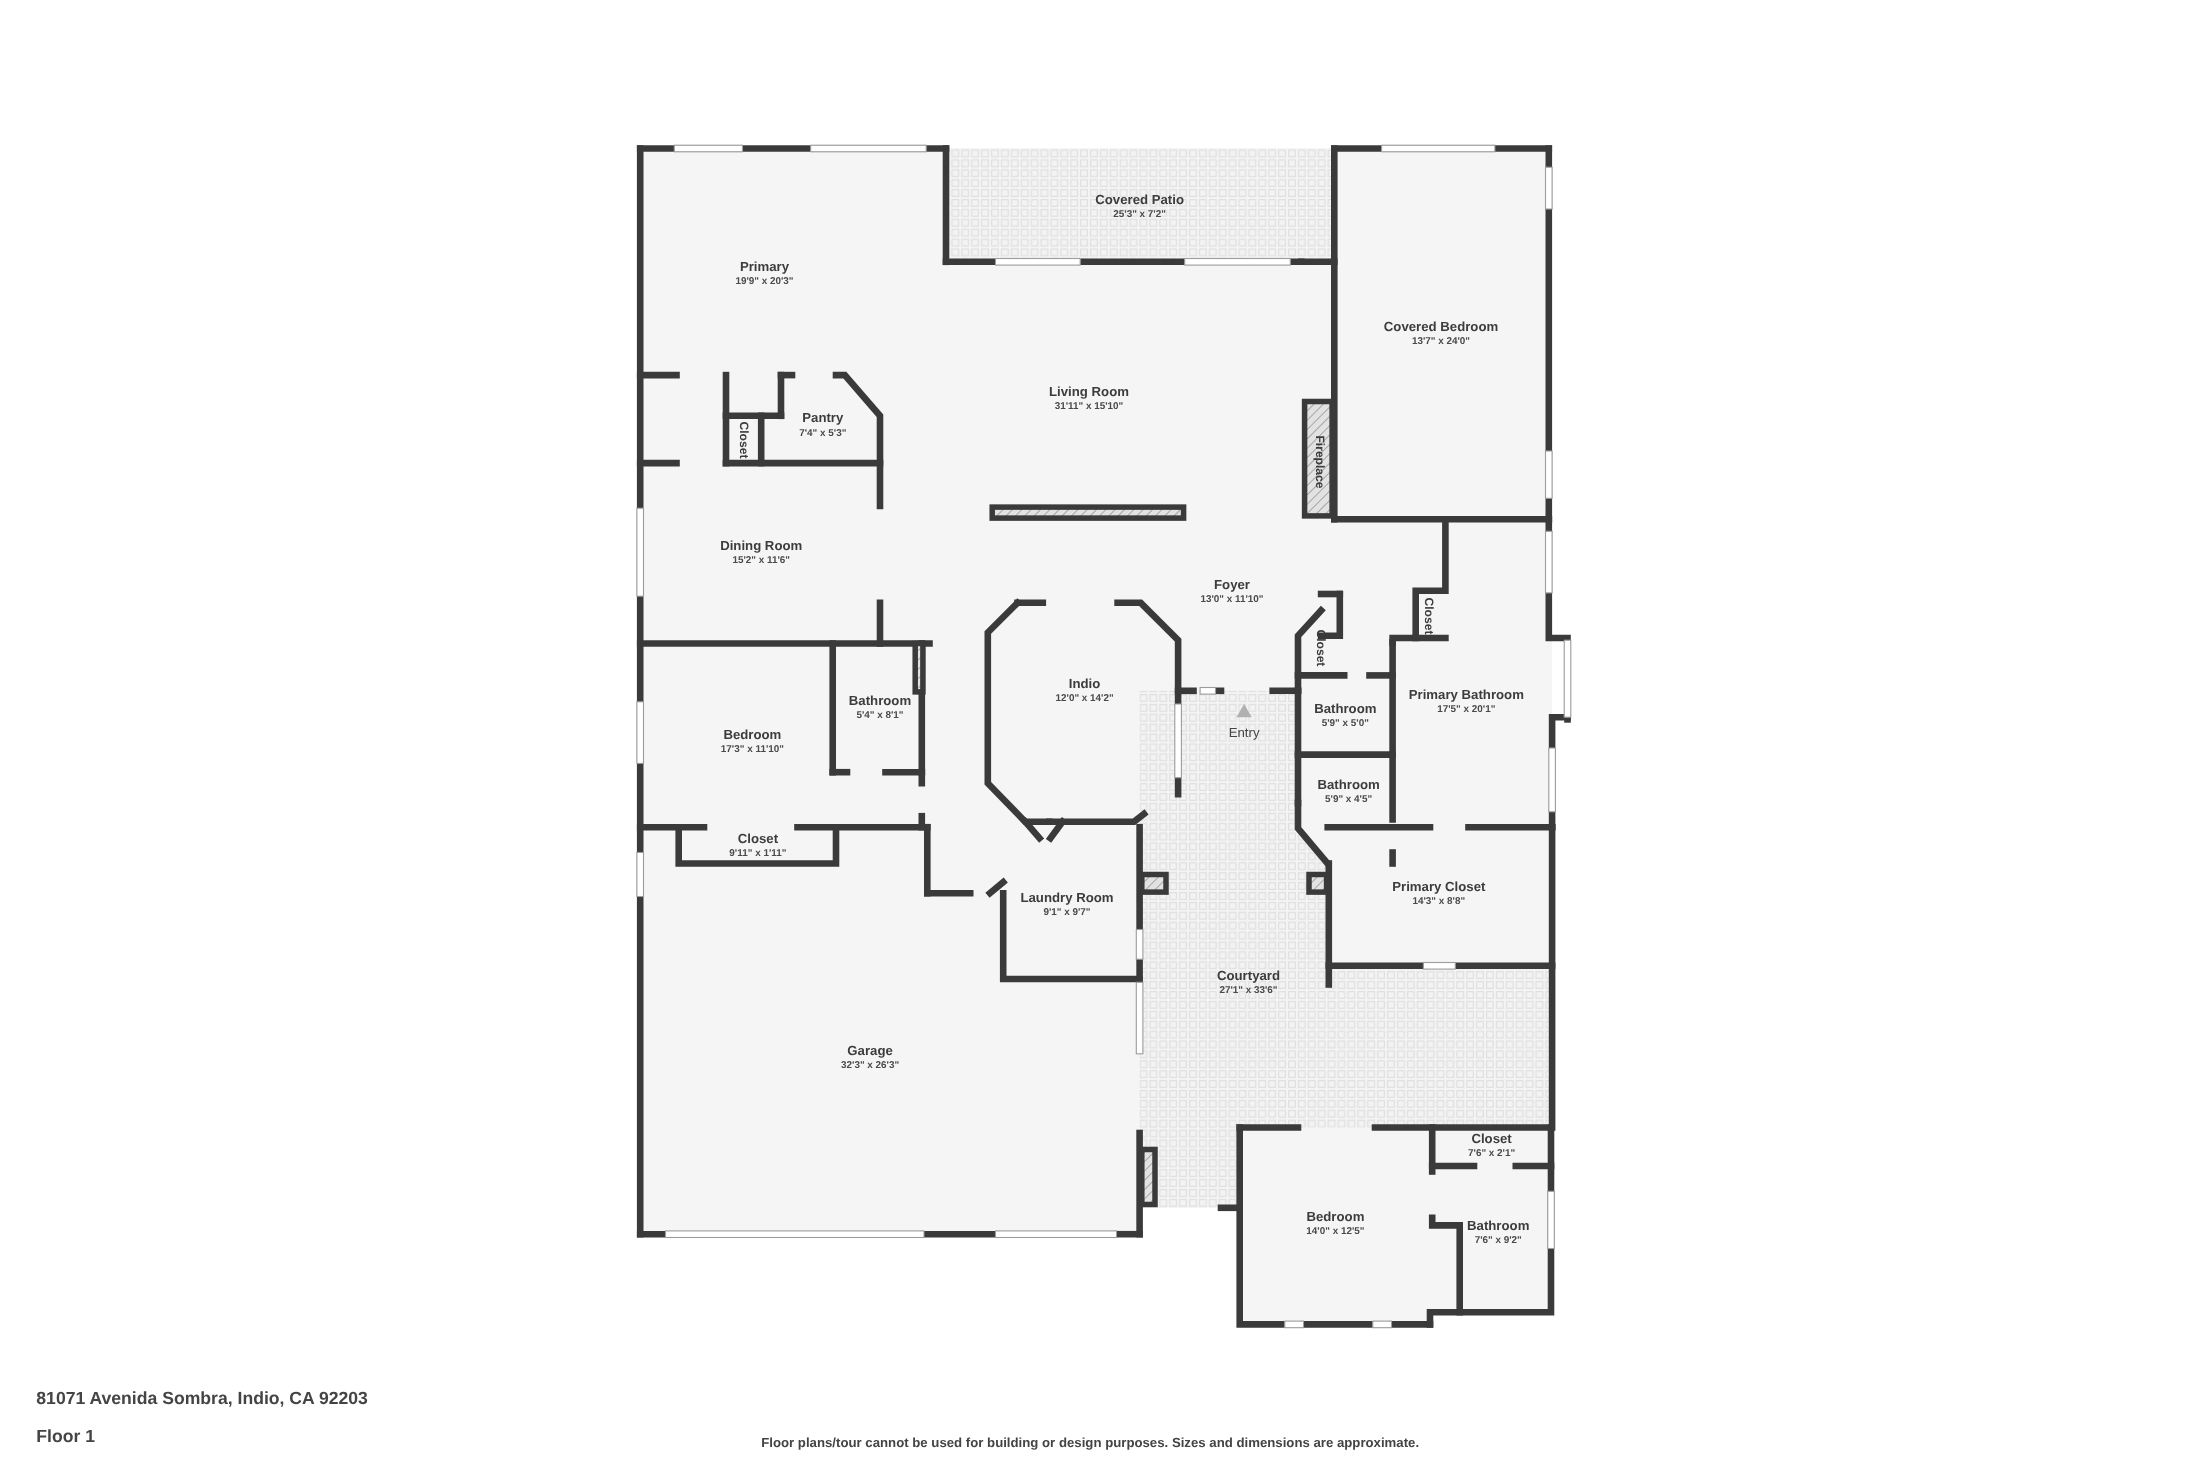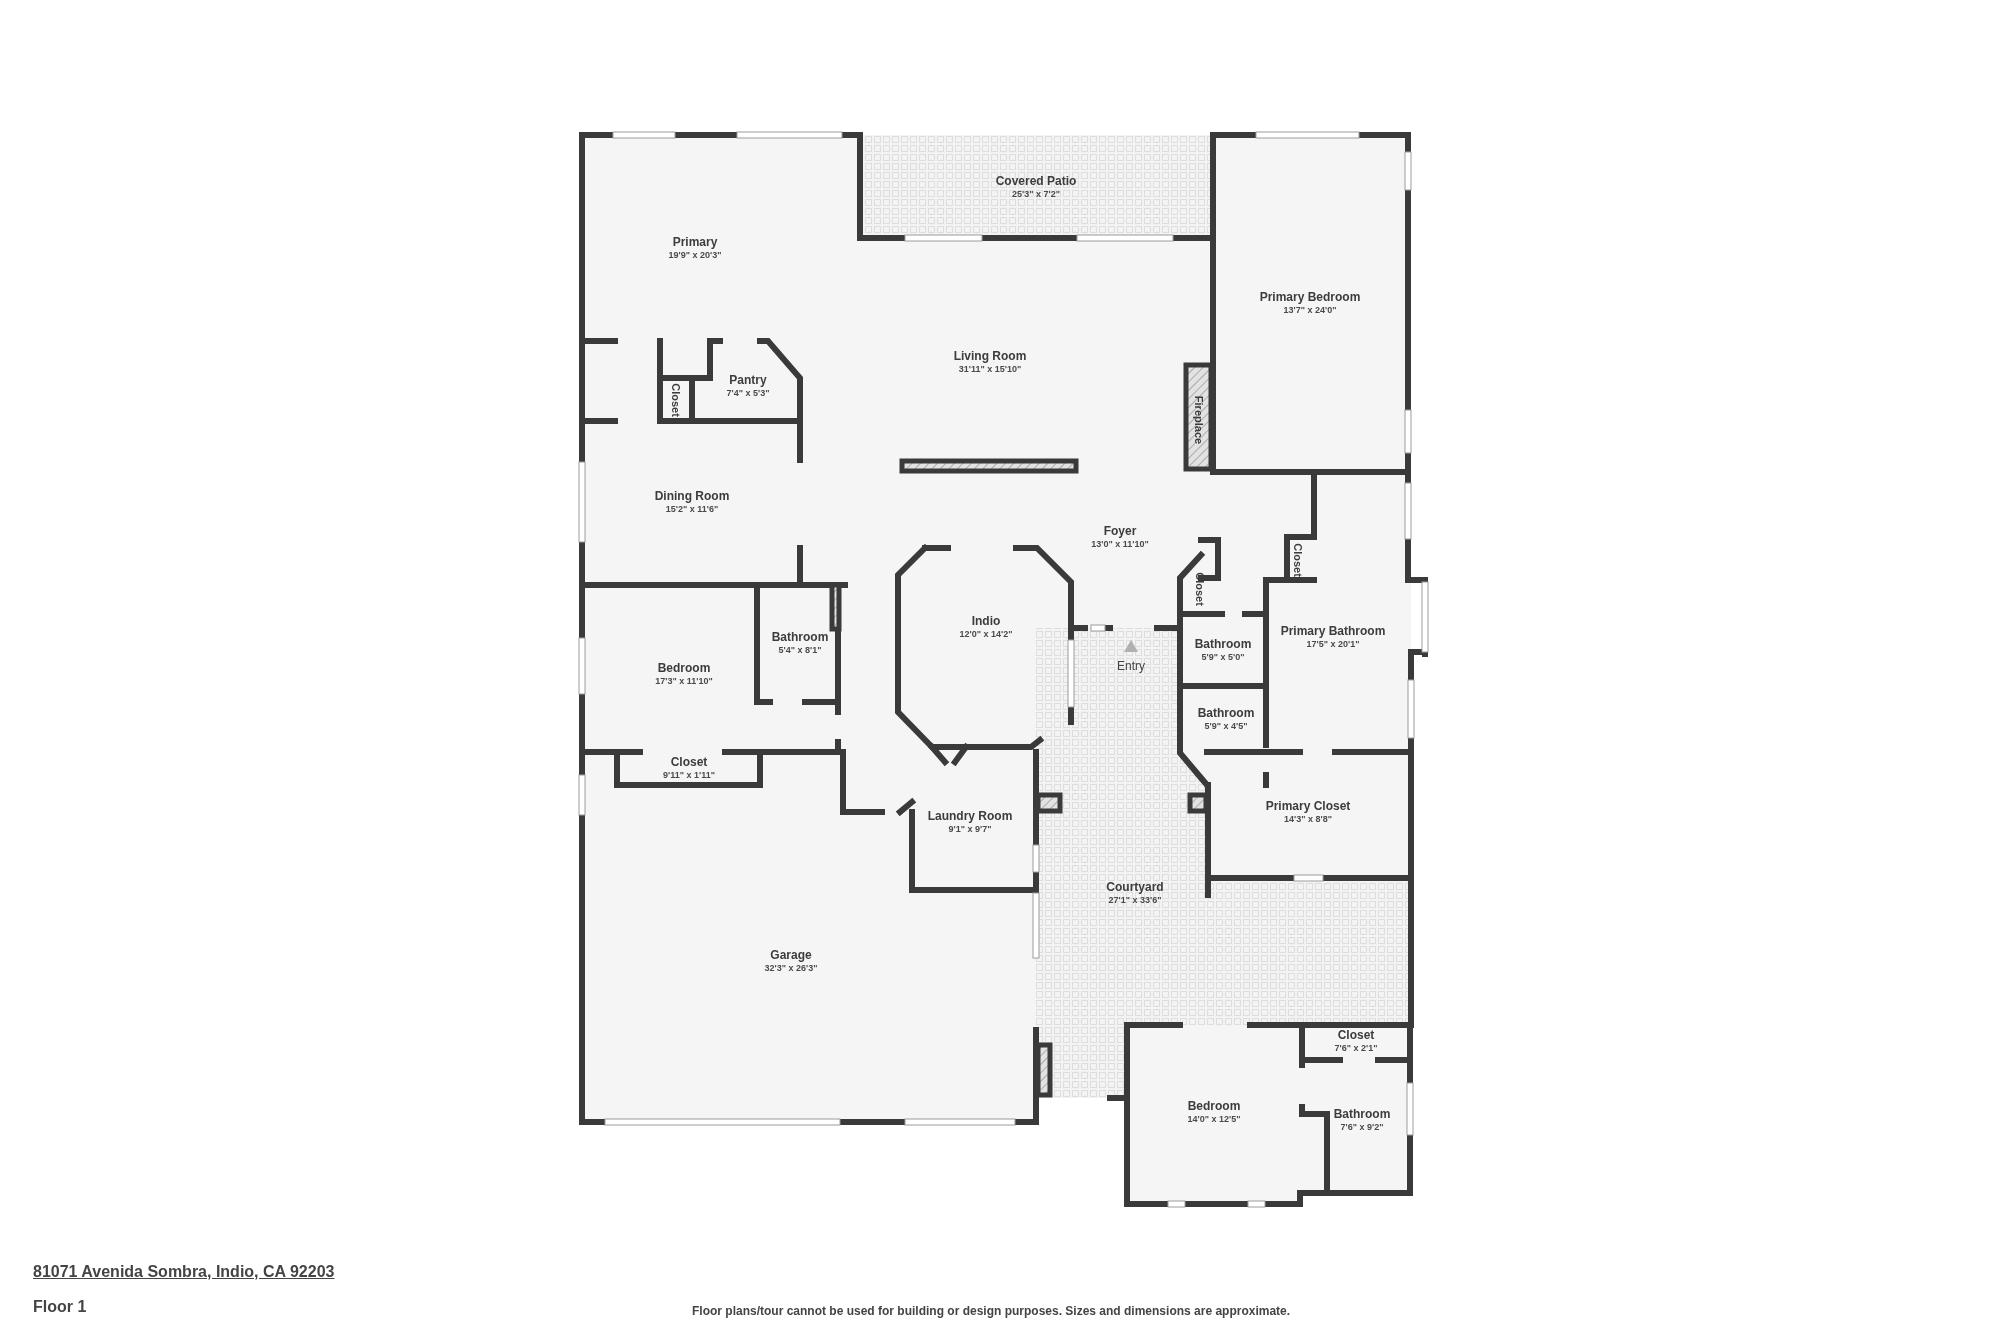--- a/index.html
+++ b/index.html
@@ -3,21 +3,21 @@
 <meta charset="utf-8">
 <style>
   html, body { margin: 0; padding: 0; background: #ffffff; }
   body { width: 2000px; height: 1333px; position: relative; overflow: hidden; font-family: "Liberation Sans", "DejaVu Sans", sans-serif; color: #3a3a3a; }
   svg.plan { position: absolute; left: 0; top: 0; }
   .room-label { position: absolute; transform: translate(-50%, -50%); text-align: center; white-space: nowrap; pointer-events: none; }
   .room-name { font-size: 12px; font-weight: bold; color: #3c3c3c; line-height: 14px; }
   .room-dim { font-size: 9px; font-weight: bold; color: #4a4a4a; line-height: 12px; }
   .vert { transform: translate(-50%, -50%) rotate(90deg); }
   .vert .room-name { font-size: 11px; }
-  .footer-address { position: absolute; left: 33px; top: 1263px; font-size: 16px; font-weight: bold; color: #444; text-decoration: underline; }
+  .footer-address { position: absolute; left: 33px; top: 1263px; font-size: 16px; font-weight: bold; color: #444; }
   .footer-floor { position: absolute; left: 33px; top: 1298px; font-size: 16px; font-weight: bold; color: #444; }
   .footer-disclaimer { position: absolute; left: 692px; top: 1304px; font-size: 12px; font-weight: bold; color: #444; }
   .entry-label { position: absolute; transform: translate(-50%, -50%); font-size: 12px; font-weight: normal; color: #444; }
 </style>
 </head>
 <body>
 
 <svg class="plan" width="2000" height="1333" viewBox="0 0 2000 1333">
   <defs>
     <pattern id="tile" width="9" height="9" patternUnits="userSpaceOnUse">
@@ -185,21 +185,21 @@
 </div>
 <div class="room-label" style="left:695px; top:248px;">
   <div class="room-name">Primary</div>
   <div class="room-dim">19'9" x 20'3"</div>
 </div>
 <div class="room-label" style="left:990px; top:346px;margin-top:16px;">
   <div class="room-name">Living Room</div>
   <div class="room-dim">31'11" x 15'10"</div>
 </div>
 <div class="room-label" style="left:1310px; top:303px;">
-  <div class="room-name">Primary Bedroom</div>
+  <div class="room-name">Covered Bedroom</div>
   <div class="room-dim">13'7" x 24'0"</div>
 </div>
 <div class="room-label" style="left:748px; top:386px;">
   <div class="room-name">Pantry</div>
   <div class="room-dim">7'4" x 5'3"</div>
 </div>
 <div class="room-label vert" style="left:676px; top:400px;">
   <div class="room-name">Closet</div>
 </div>
 <div class="room-label vert" style="left:1199px; top:420px;">

